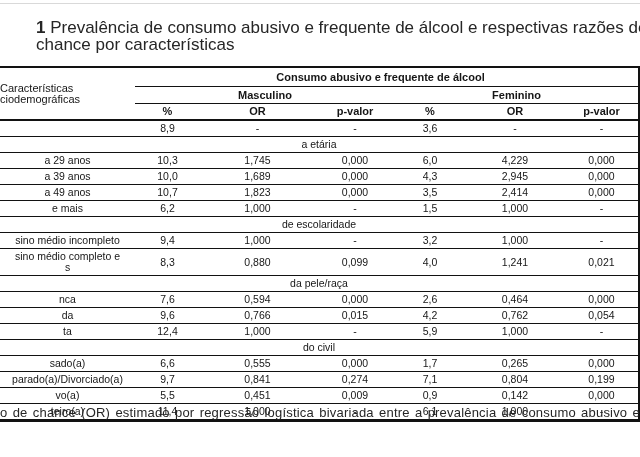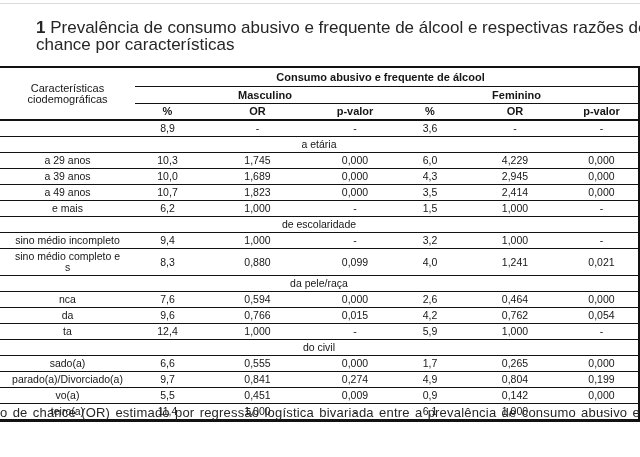--- a/index.html
+++ b/index.html
@@ -46,21 +46,21 @@
     font-size: 10.5px;
     color: #161616;
   }
   table.stat-table th, table.stat-table td {
     padding: 2px 0;
     line-height: 11px;
     font-weight: normal;
     vertical-align: middle;
   }
   th.lbl-head {
-    text-align: center;
+    text-align: left;
     font-weight: bold;
     font-size: 11px;
     line-height: 13px;
     white-space: pre-line;
     vertical-align: middle;
   }
   tr.h1 th.span-head {
     font-weight: bold;
     font-size: 11px;
     text-align: center;
@@ -257,21 +257,21 @@
         <td class="num">0,000</td>
         <td class="num">1,7</td>
         <td class="num">0,265</td>
         <td class="num">0,000</td>
       </tr>
       <tr class="data-row">
         <td class="lbl">parado(a)/Divorciado(a)</td>
         <td class="num">9,7</td>
         <td class="num">0,841</td>
         <td class="num">0,274</td>
-        <td class="num">4,9</td>
+        <td class="num">7,1</td>
         <td class="num">0,804</td>
         <td class="num">0,199</td>
       </tr>
       <tr class="data-row">
         <td class="lbl">vo(a)</td>
         <td class="num">5,5</td>
         <td class="num">0,451</td>
         <td class="num">0,009</td>
         <td class="num">0,9</td>
         <td class="num">0,142</td>

